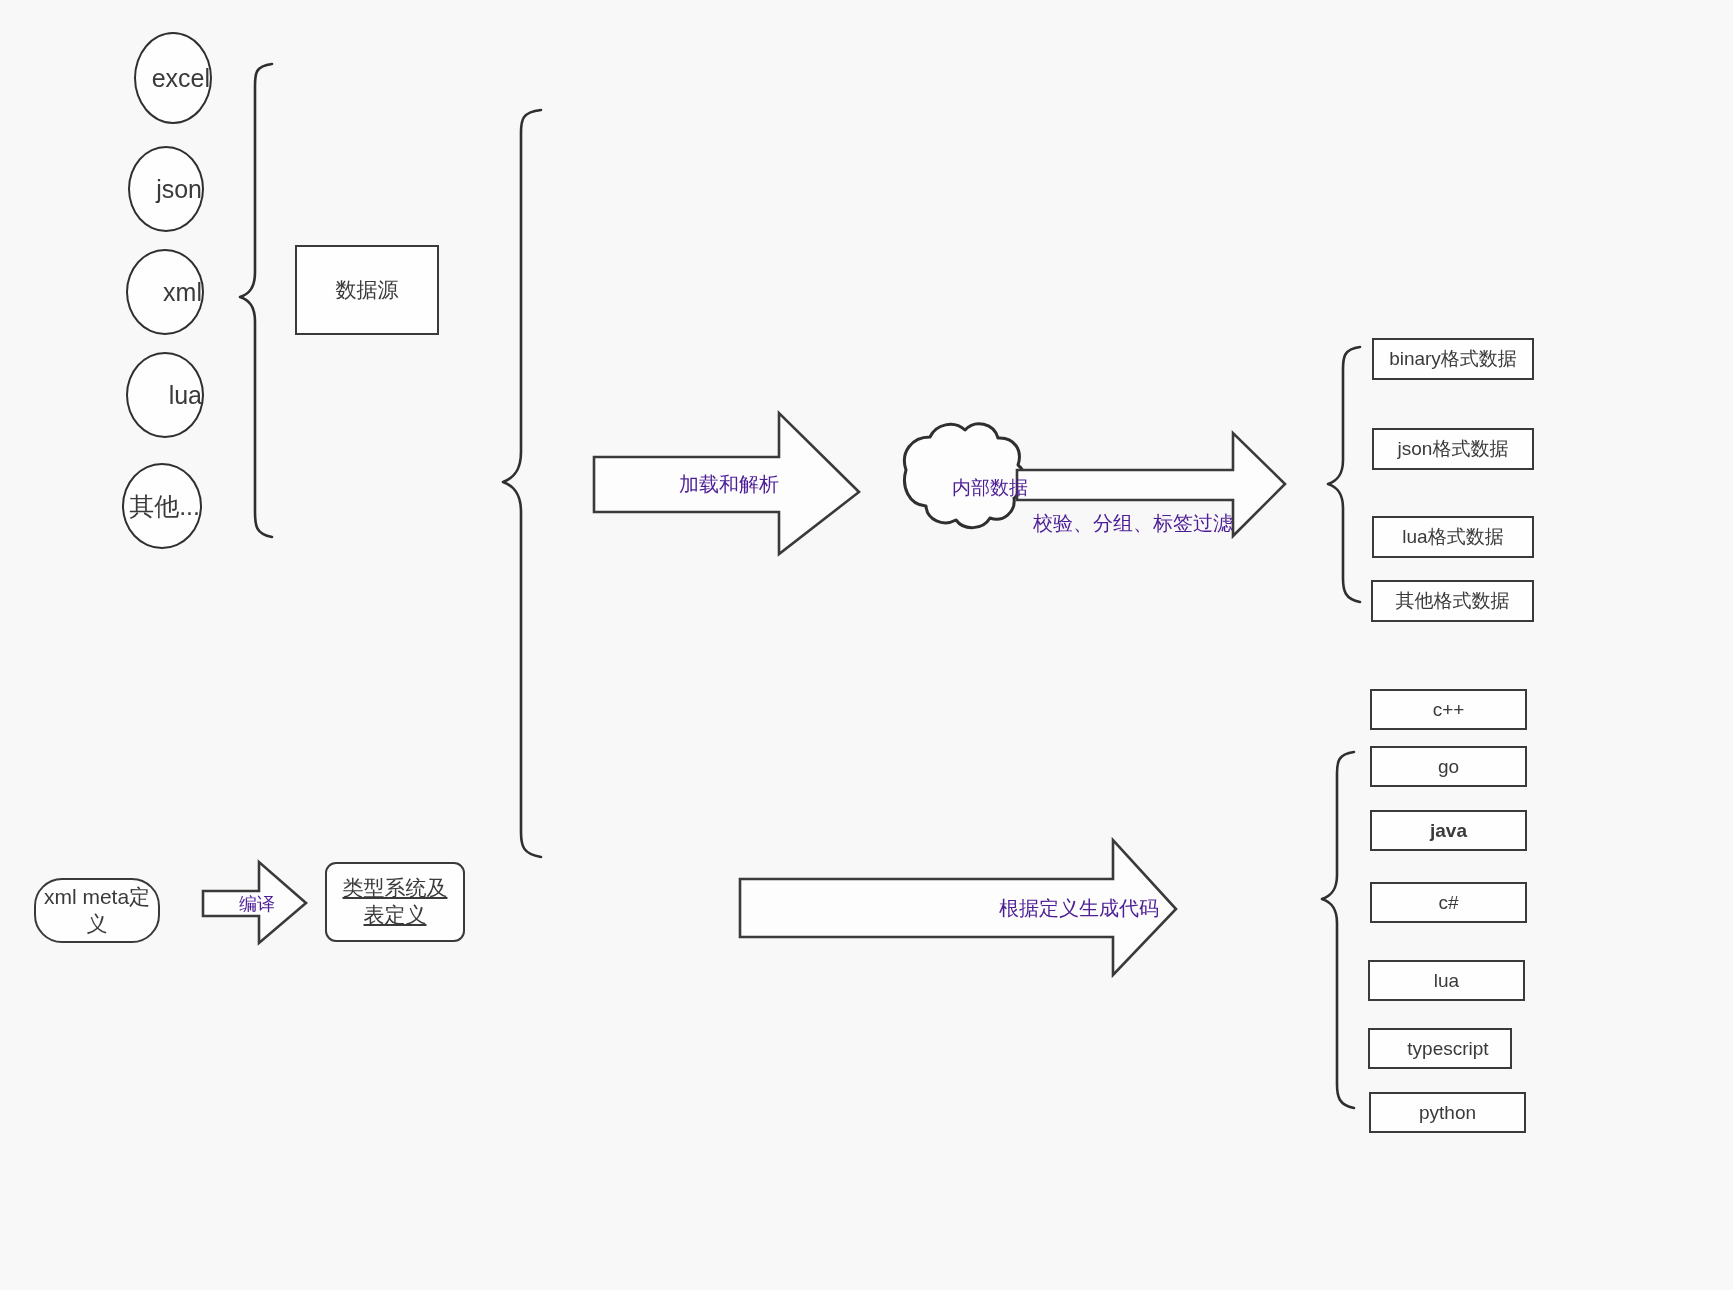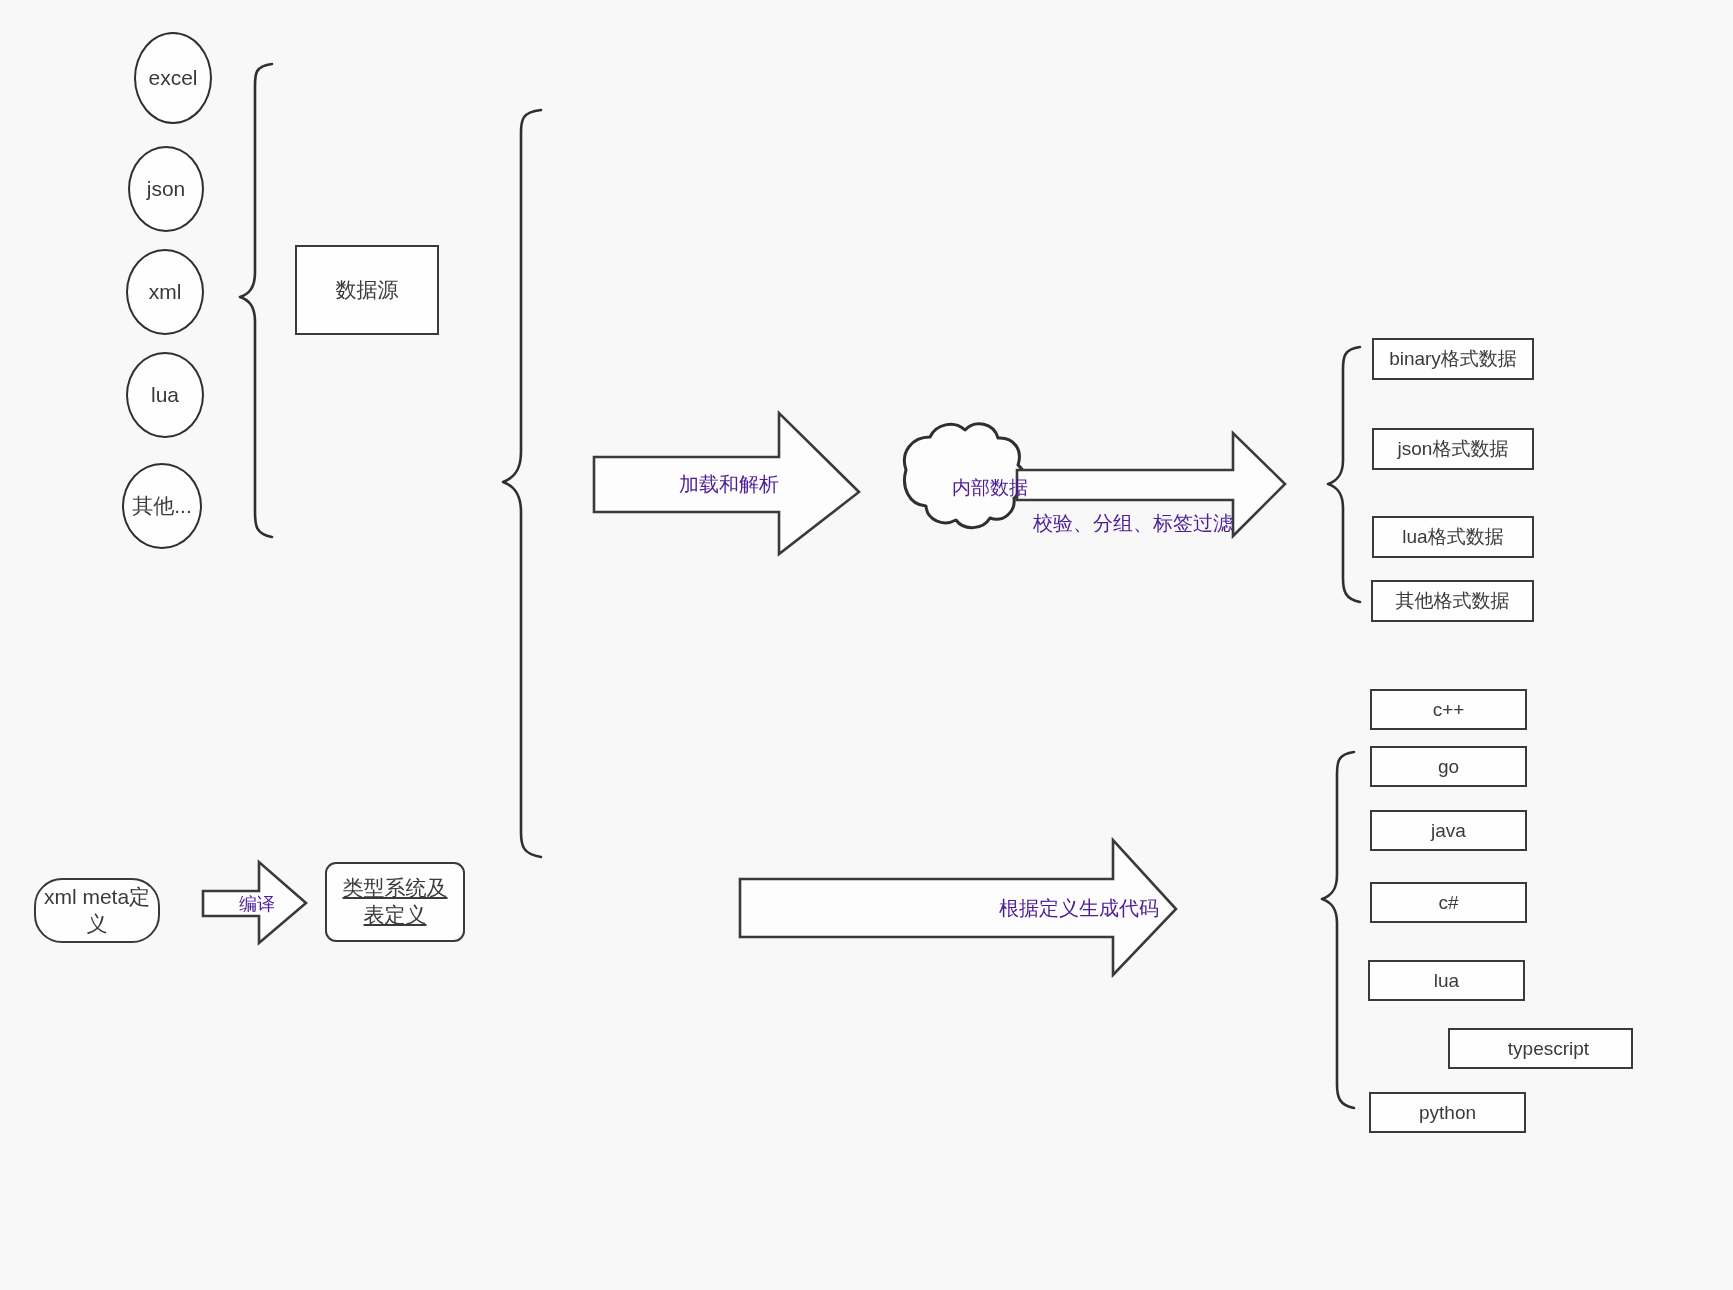--- a/index.html
+++ b/index.html
@@ -28,22 +28,23 @@
     display: flex;
     align-items: center;
     justify-content: center;
     text-align: center;
     color: #3a3a3a;
     background: #fefefe;
   }
   .circle-node {
     border: 2.5px solid #2f2f2f;
     border-radius: 50%;
-    font-size: 21px;
+    font-size: 25px;
     line-height: 1.15;
+    justify-content: flex-end;
   }
   .rect-node {
     border: 2.5px solid #3a3a3a;
     font-size: 21px;
     line-height: 1.28;
     padding: 2px 6px;
   }
   .rect-node.rounded {
     border-radius: 11px;
     text-decoration: underline;
@@ -182,27 +183,27 @@
 <div class="node small-box" style="left:1371px; top:580px; width:163px; height:42px;">
   <span>其他格式数据</span>
 </div>
 
 <div class="node small-box" style="left:1370px; top:689px; width:157px; height:41px;">
   <span>c++</span>
 </div>
 <div class="node small-box" style="left:1370px; top:746px; width:157px; height:41px;">
   <span>go</span>
 </div>
-<div class="node small-box" style="left:1370px; top:810px; width:157px; height:41px;">
+<div class="node small-box" style="left:1370px; top:810px; width:157px; height:41px;font-weight:bold;">
   <span>java</span>
 </div>
 <div class="node small-box" style="left:1370px; top:882px; width:157px; height:41px;">
   <span>c#</span>
 </div>
 <div class="node small-box" style="left:1368px; top:960px; width:157px; height:41px;">
   <span>lua</span>
 </div>
-<div class="node small-box" style="left:1448px; top:1028px; width:185px; height:41px;padding-left:16px;">
+<div class="node small-box" style="left:1368px; top:1028px; width:144px; height:41px;padding-left:16px;">
   <span>typescript</span>
 </div>
 <div class="node small-box" style="left:1369px; top:1092px; width:157px; height:41px;">
   <span>python</span>
 </div>
 
 </body></html>

